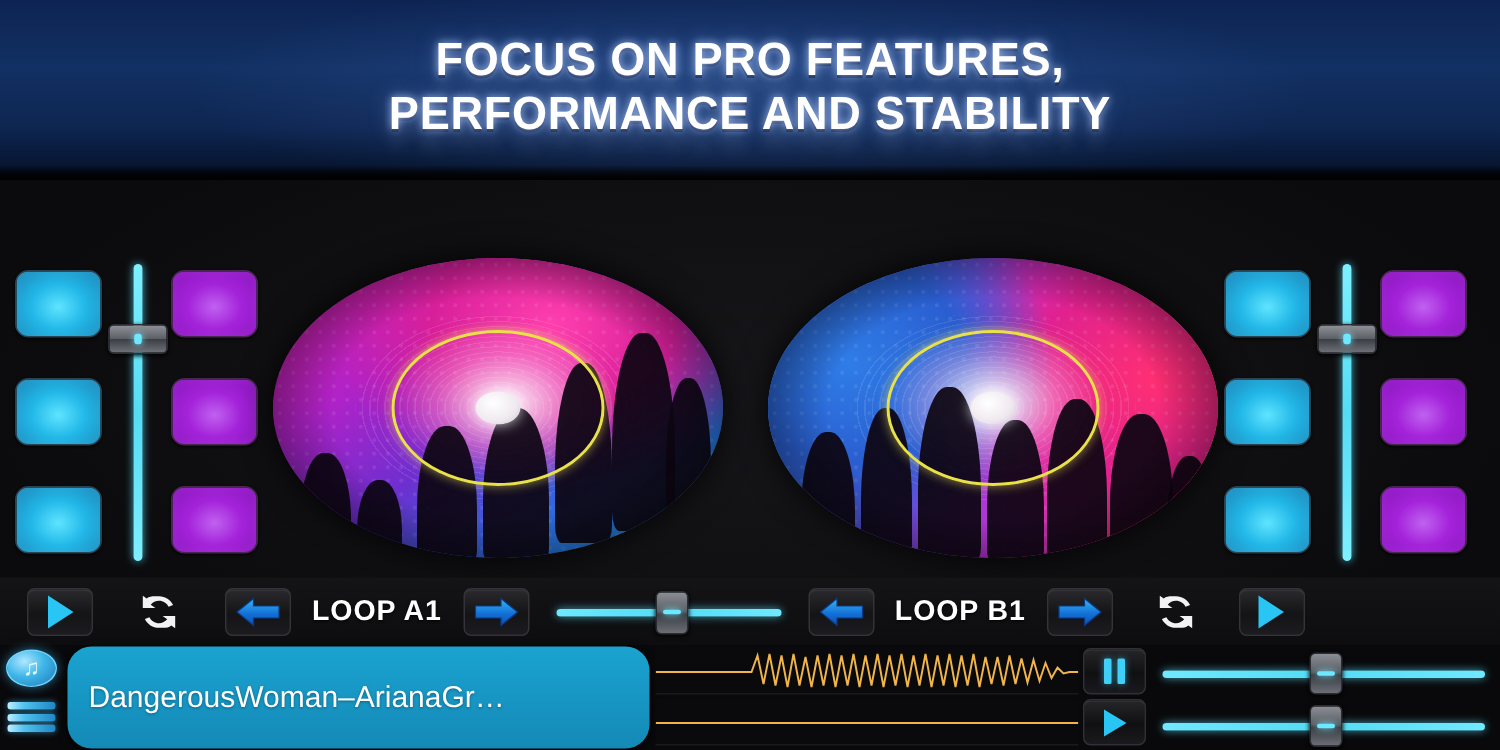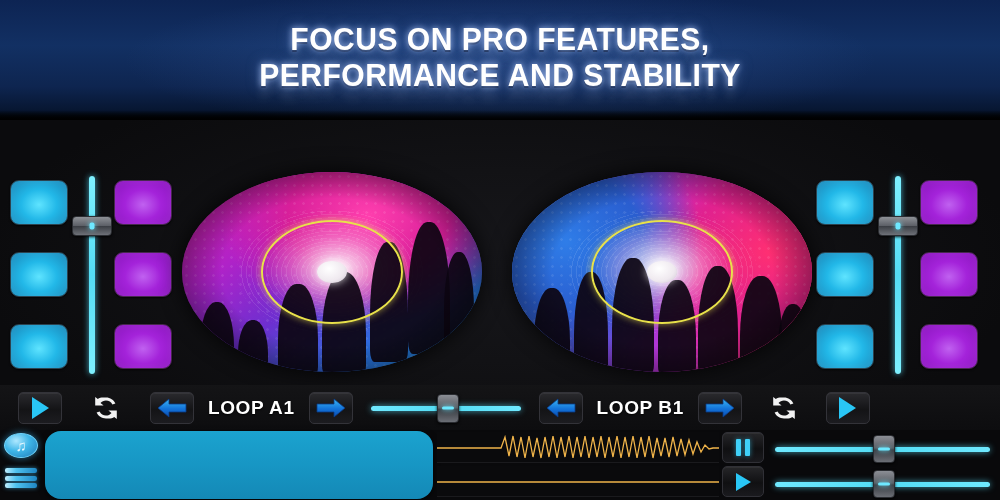--- a/index.html
+++ b/index.html
@@ -502,20 +502,21 @@
           <span>♫</span>
         </div>
       <div class="ic-stack">
         <i></i>
           <i></i>
           <i></i>
       </div>
     </div>
 
     <div class="playlist">
+      <div class="track">DangerousWoman–ArianaGr…</div>
     </div>
 
     <div class="wavecol">
       <div class="waverow">
         <svg width="282" height="31" viewBox="0 0 282 31" preserveAspectRatio="none">
           <polyline fill="none" stroke="#f0b44a" stroke-width="1.3" points="0,16 64,16 68,5 72,24 76,4 80,25 84,5 88,26 92,4 96,25 100,6 104,26 108,5 112,25 116,4 120,26 124,5 128,25 132,4 136,26 140,5 144,25 148,4 152,26 156,5 160,25 164,4 168,26 172,5 176,25 180,4 184,26 188,5 192,25 196,4 200,26 204,5 208,25 212,4 216,26 220,6 224,24 228,6 232,25 236,5 240,24 244,7 248,23 252,8 256,22 260,10 264,20 268,13 272,17 276,16 282,16"></polyline>
         </svg>
       </div>
       <div class="waverow">
         <svg width="282" height="31" viewBox="0 0 282 31" preserveAspectRatio="none">

